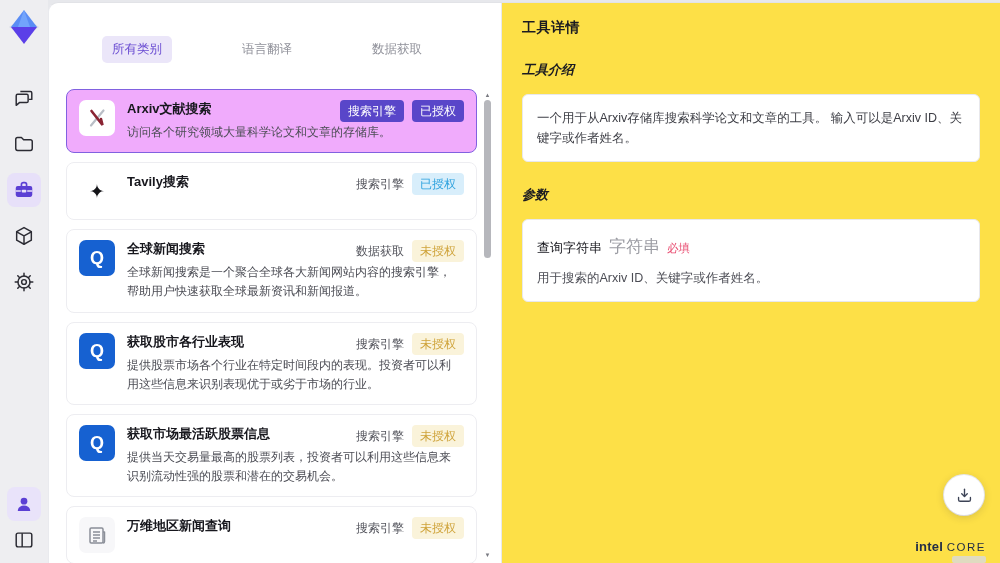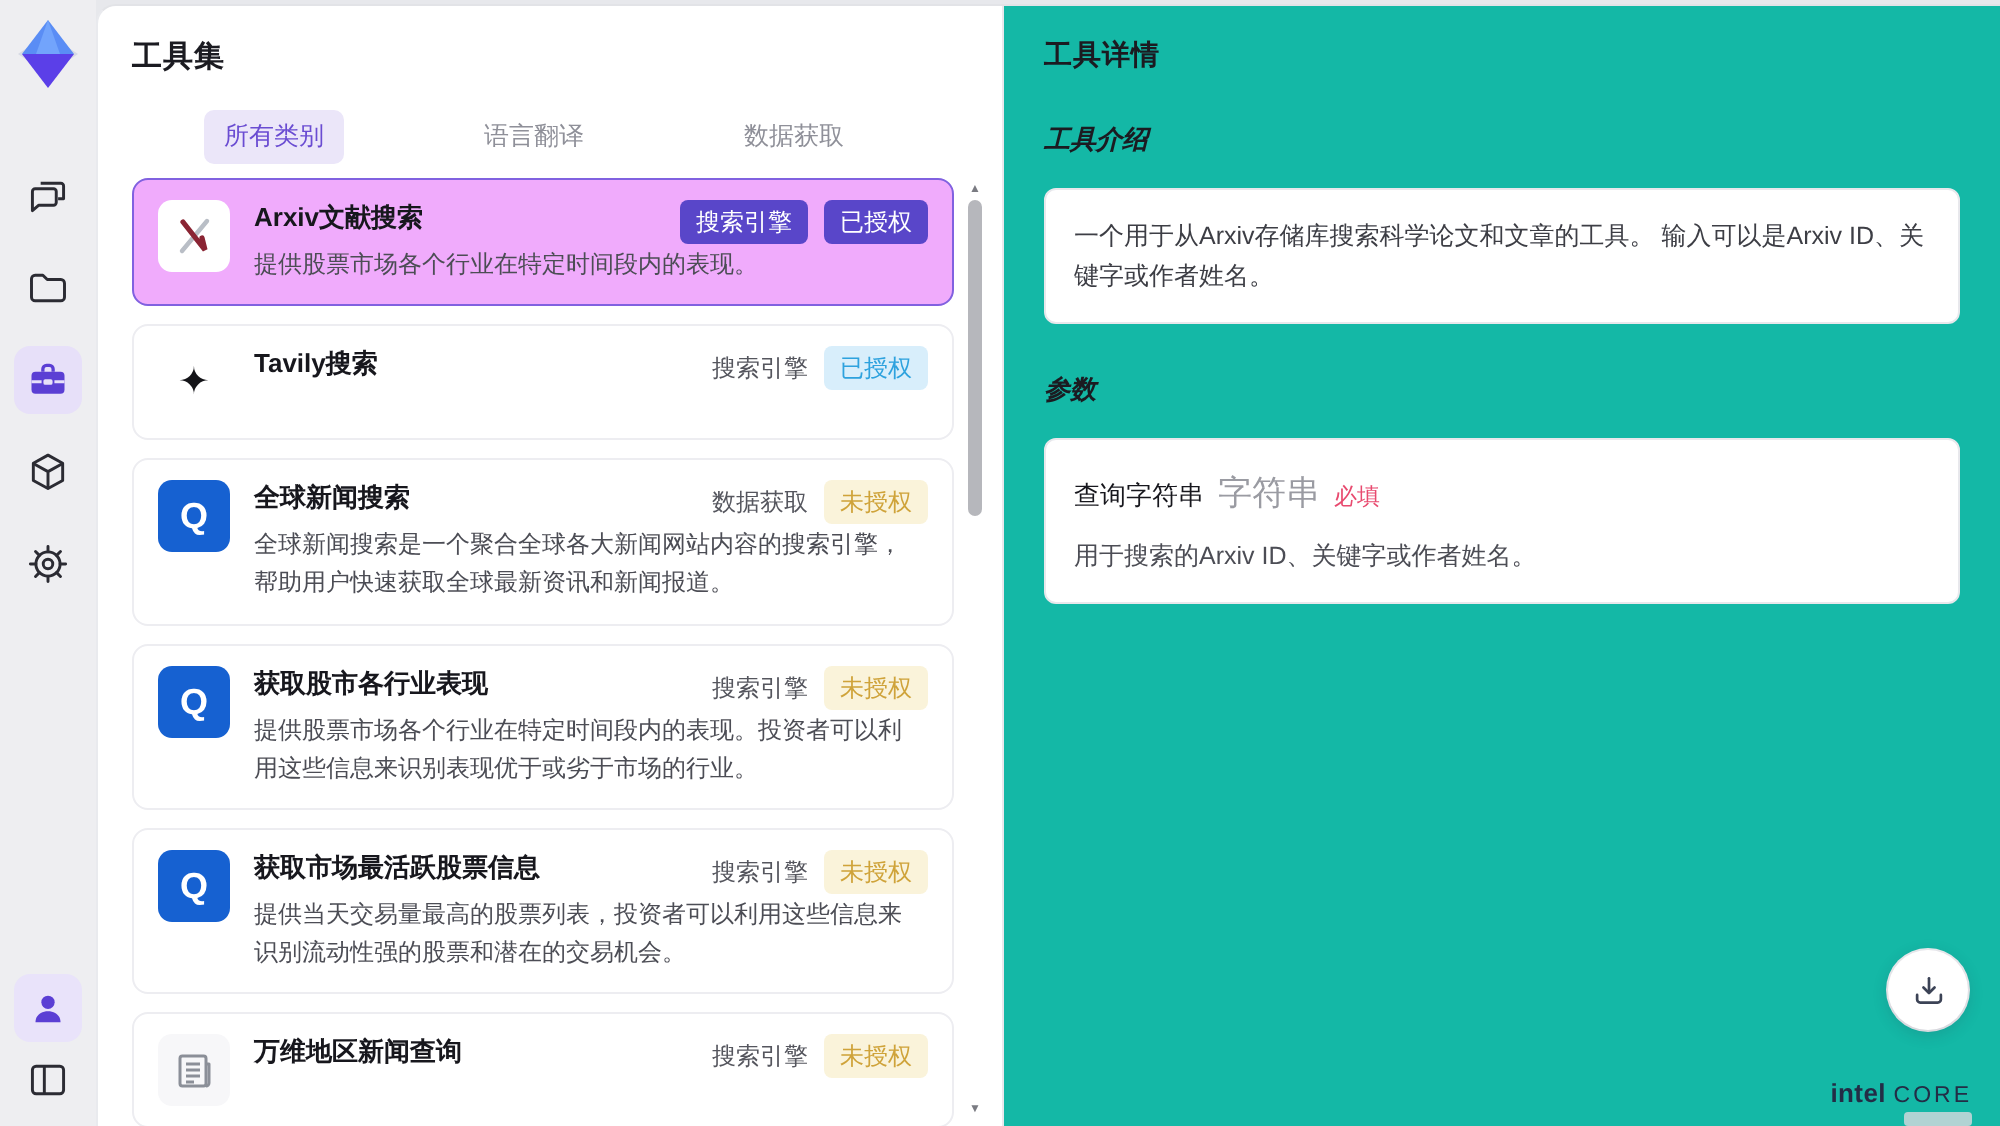--- a/index.html
+++ b/index.html
@@ -68,21 +68,21 @@
 
   
   .vscroll { position:absolute; top:88px; bottom:4px; right:9px; width:9px; }
   .vscroll .arr { position:absolute; left:0; width:9px; text-align:center; font-size:6px; color:#7a7b82; line-height:8px; cursor:pointer; }
   .vscroll .arr.up { top:0; }
   .vscroll .arr.down { bottom:0; }
   .vscroll .thumb { position:absolute; left:1px; top:9px; width:7px; height:158px; background:#b6b7bc; border-radius:4px; cursor:pointer; }
 
   
   .detail {
-    flex:1; background:#14b8a6; border-left:1px solid #e8e9ed;
+    flex:1; background:#fde047; border-left:1px solid #e8e9ed;
     padding:16px 20px 16px 20px; position:relative;
   }
   .detail h1 { font-size:14px; font-weight:bold; letter-spacing:.5px; }
   .section-h { font-size:13px; font-weight:bold; margin-top:24px;font-style:italic; }
   .info-box {
     margin-top:15px; border:1px solid #e8e8ec; border-radius:6px; background:#ffffff;
     padding:13px 14px; font-size:12.5px; color:#3d3e45; line-height:1.6;
   }
   .param-head { display:flex; align-items:baseline; gap:7px; margin-bottom:8px; }
   .param-name { font-size:13px; font-weight:normal; color:#17171d; }
@@ -167,40 +167,39 @@
       <svg width="22" height="22" viewBox="0 0 24 24" fill="none" stroke="#2b2b33" stroke-width="1.6" stroke-linejoin="round">
         <rect x="3.5" y="4.5" width="17" height="15" rx="2"></rect>
         <path d="M10 4.5 v15"></path>
       </svg>
     </div>
   </div>
 
   <div class="content">
 
     <div class="main">
-      <h1>工具集</h1>
 
       <div class="tabs">
         <span class="tab active">所有类别</span>
         <span class="tab">语言翻译</span>
         <span class="tab">数据获取</span>
         <span class="tab">搜索引擎</span>
       </div>
 
       <div class="list" id="tool-list">
           <div class="card selected">
     <div class="tool-icon white">
               <svg width="24" height="24" viewBox="0 0 24 24" fill="none" stroke-linecap="round">
                 <path d="M18.5 4.5 L6 19.5" stroke="#b9bec6" stroke-width="2.2"></path>
                 <path d="M6.5 5 L17.5 19 l-1.5 -6" stroke="#8a2433" stroke-width="2.6"></path>
               </svg>
             </div>
     <div class="tool-body">
       <div class="tool-title">Arxiv文献搜索</div>
-      <div class="tool-desc">提供股票市场各个行业在特定时间段内的表现。</div>
+      <div class="tool-desc">访问各个研究领域大量科学论文和文章的存储库。</div>
     </div>
     <div class="tool-badges">
       <span class="badge solid">搜索引擎</span>
       <span class="badge solid">已授权</span>
     </div>
   </div>
           <div class="card">
     <div class="tool-icon white">
               <span class="star-glyph">✦</span>
             </div>

